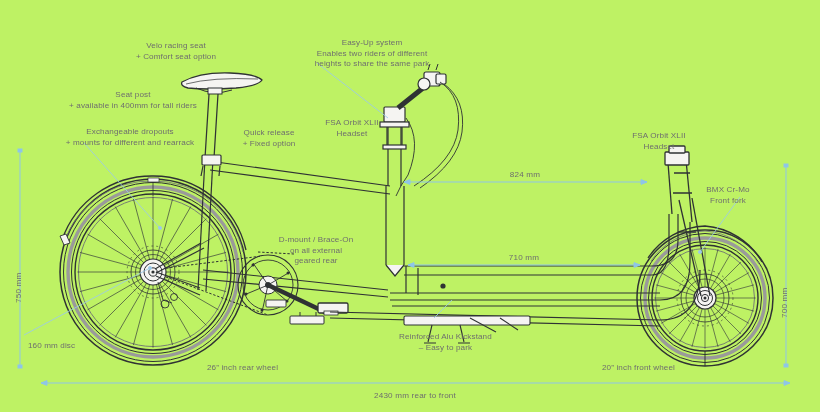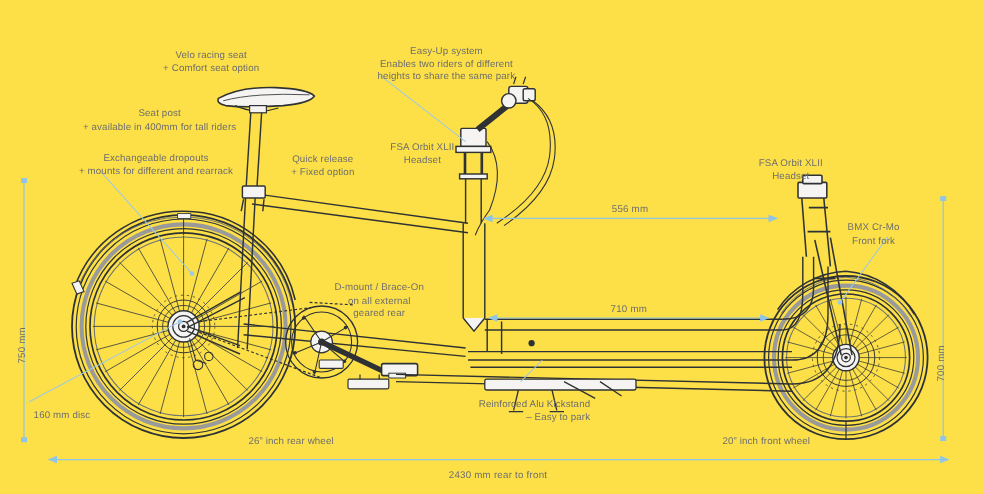--- a/index.html
+++ b/index.html
@@ -4,42 +4,42 @@
 <style>
   html, body {
     margin: 0;
     padding: 0;
     background: #f5f4f2;
   }
   #stage {
     position: relative;
     width: 820px;
     height: 412px;
-    background: #fde047;
+    background: #bef264;
     font-family: "Liberation Sans", sans-serif;
     overflow: hidden;
   }
   #stage svg.layer {
     position: absolute;
     left: 0;
     top: 0;
     width: 820px;
     height: 412px;
   }
   .anno {
     position: absolute;
     color: #6e6e6e;
     font-size: 8.1px;
     line-height: 10.6px;
     letter-spacing: 0.12px;
     white-space: pre;
     font-family: "Liberation Sans", sans-serif;
   }
   .anno.c { text-align: center; transform: translateX(-50%); }
-  .anno.l { text-align: right; }
+  .anno.l { text-align: center; }
   .dim {
     position: absolute;
     color: #6e6e6e;
     font-size: 8.1px;
     letter-spacing: 0.2px;
     white-space: pre;
     font-family: "Liberation Sans", sans-serif;
   }
   .dim.c { text-align: center; transform: translateX(-50%); }
   .dim.vert {
@@ -369,19 +369,19 @@
   <div class="anno l" style="left:28px; top:341px;"><span>160 mm disc</span></div>
 
   <div class="anno l" style="left:207px; top:363px;"><span>26” inch rear wheel</span></div>
 
   <div class="anno l" style="left:568px; top:363px;margin-left:34px;"><span>20” inch front wheel</span></div>
 
   <div class="dim vert" style="left:14px; top:303px;"><span>750 mm</span></div>
 
   <div class="dim vert" style="left:780px; top:318px;"><span>700 mm</span></div>
 
-  <div class="dim c" style="left:525px; top:170px;"><span>556 mm</span></div>
+  <div class="dim c" style="left:525px; top:170px;"><span>824 mm</span></div>
 
   <div class="dim c" style="left:524px; top:253px;"><span>710 mm</span></div>
 
   <div class="dim c" style="left:415px; top:391px;text-align:right;"><span>2430 mm rear to front</span></div>
 
 </div>
 
 </body></html>

